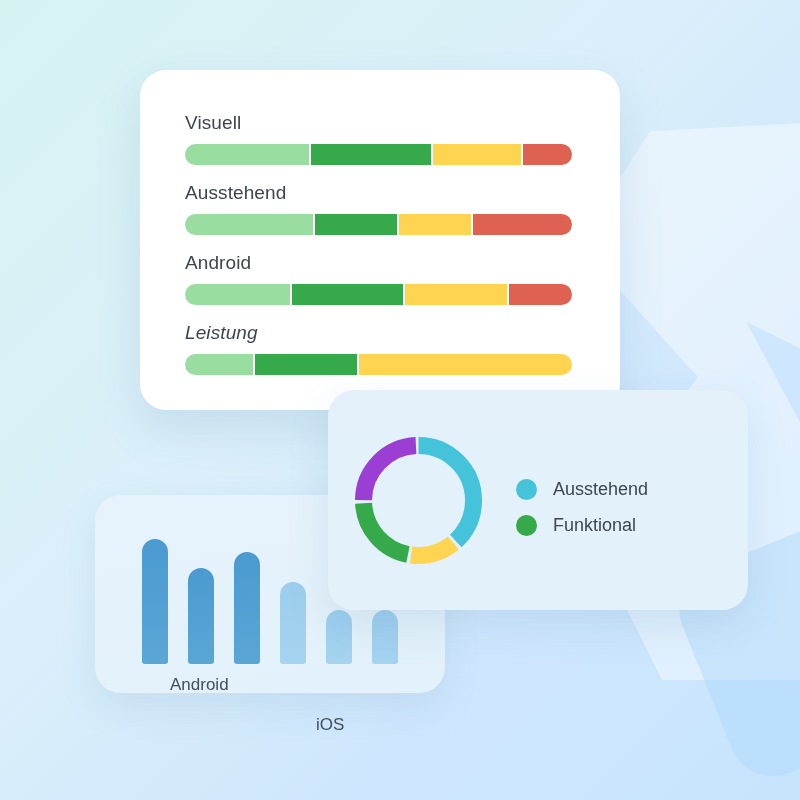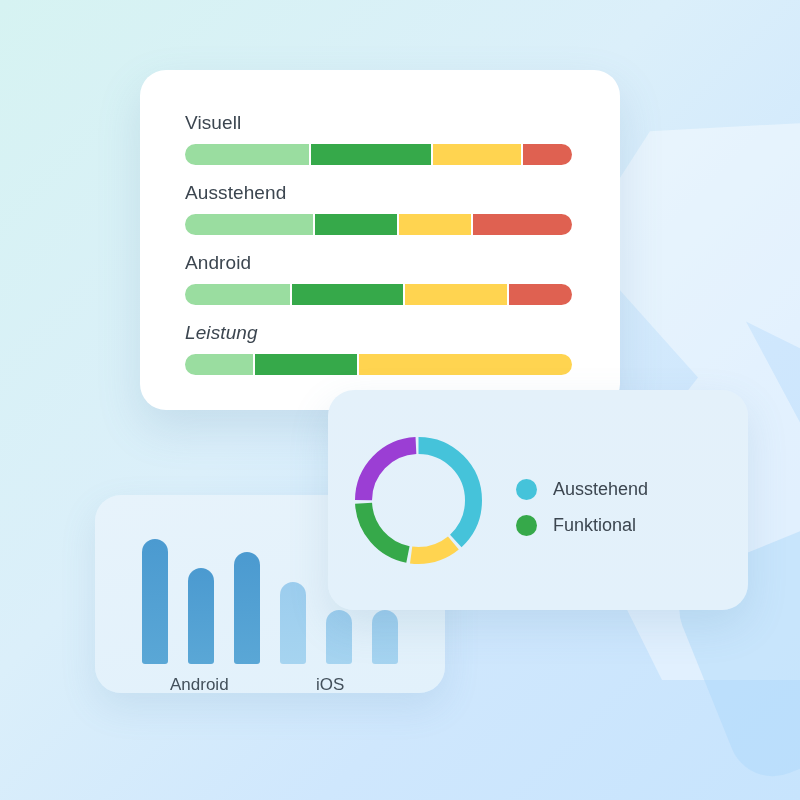--- a/index.html
+++ b/index.html
@@ -170,21 +170,21 @@
     <div class="bars-plot" id="bars-plot">
         <div class="bar" style="left: 0px; height: 125px; background: linear-gradient(rgb(75, 154, 208) 0%, rgb(90, 167, 214) 100%);"></div>
         <div class="bar" style="left: 46px; height: 96.25px; background: linear-gradient(rgb(75, 154, 208) 0%, rgb(90, 167, 214) 100%);"></div>
         <div class="bar" style="left: 92px; height: 112.5px; background: linear-gradient(rgb(75, 154, 208) 0%, rgb(90, 167, 214) 100%);"></div>
         <div class="bar" style="left: 138px; height: 82.5px; background: linear-gradient(rgb(156, 205, 238) 0%, rgb(166, 212, 240) 100%);"></div>
         <div class="bar" style="left: 184px; height: 53.75px; background: linear-gradient(rgb(156, 205, 238) 0%, rgb(166, 212, 240) 100%);"></div>
         <div class="bar" style="left: 230px; height: 53.75px; background: linear-gradient(rgb(156, 205, 238) 0%, rgb(166, 212, 240) 100%);"></div>
       </div>
     <div class="bars-axis" id="bars-axis">
         <span style="left: 75px;">Android</span>
-        <span style="left: 221px;">iOS</span>
+        <span style="left: 221px; margin-top: 40px;">iOS</span>
       </div>
   </div>
 
   <div class="card" id="card-donut">
     <div class="donut-wrap">
       <svg class="donut-svg" id="donut-svg" width="145" height="145" viewBox="0 0 145 145">
           <circle cx="72.5" cy="72.5" r="55" fill="none" stroke="#45c3da" stroke-width="17" stroke-dasharray="131.57432483900214 345.57519189487726" stroke-dashoffset="0" transform="rotate(-90 72.5 72.5)"></circle>
           <circle cx="72.5" cy="72.5" r="55" fill="none" stroke="#ffd450" stroke-width="17" stroke-dasharray="45.18052686528282 345.57519189487726" stroke-dashoffset="-134.77432483900213" transform="rotate(-90 72.5 72.5)"></circle>
           <circle cx="72.5" cy="72.5" r="55" fill="none" stroke="#36a94a" stroke-width="17" stroke-dasharray="72.826542216873 345.57519189487726" stroke-dashoffset="-183.15485170428497" transform="rotate(-90 72.5 72.5)"></circle>
           <circle cx="72.5" cy="72.5" r="55" fill="none" stroke="#9b3ed4" stroke-width="17" stroke-dasharray="83.19379797371931 345.57519189487726" stroke-dashoffset="-259.18139392115796" transform="rotate(-90 72.5 72.5)"></circle>

